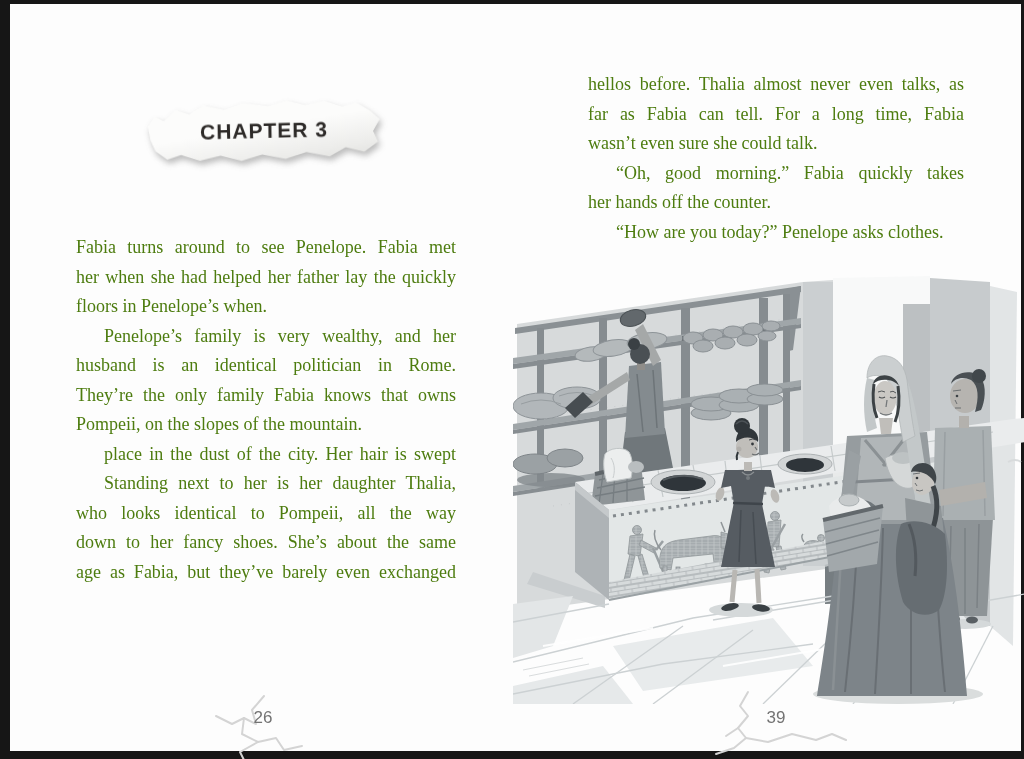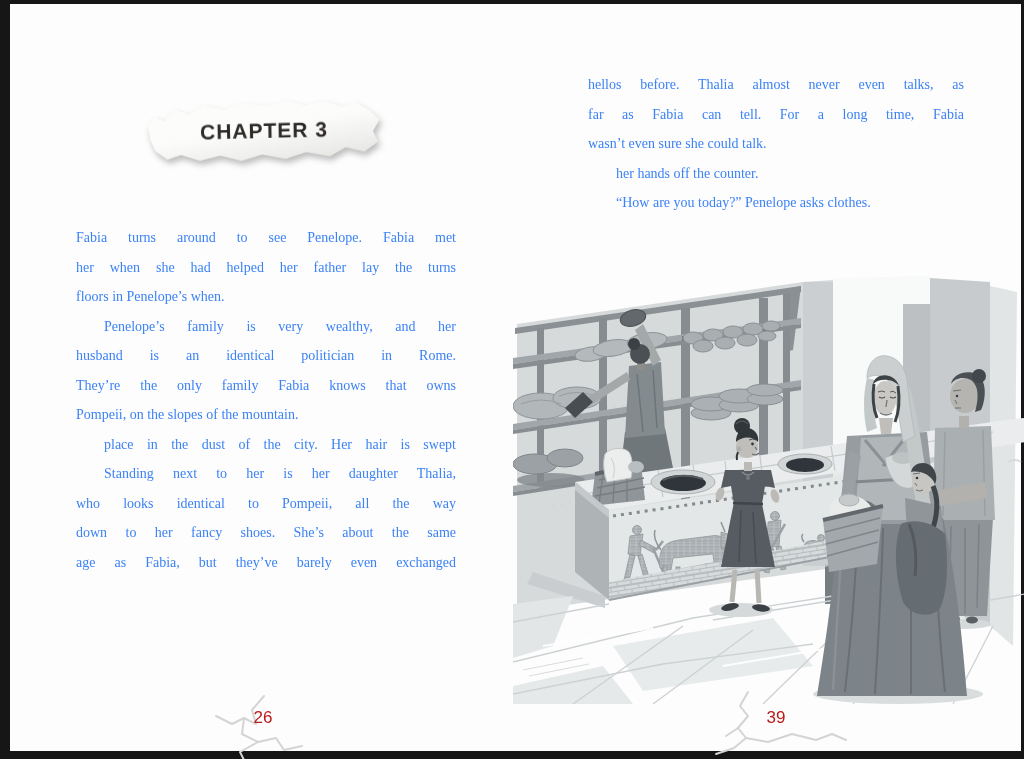--- a/index.html
+++ b/index.html
@@ -25,34 +25,34 @@
     clip-path:polygon(0% 38%,3% 22%,7% 30%,12% 12%,18% 20%,24% 6%,33% 14%,41% 4%,52% 10%,60% 2%,68% 10%,76% 4%,84% 14%,90% 8%,96% 22%,100% 36%,97% 55%,99% 72%,93% 88%,85% 80%,78% 94%,68% 86%,59% 96%,49% 88%,40% 97%,31% 88%,22% 95%,14% 85%,8% 92%,3% 78%,1% 60%);
     display:flex;align-items:center;justify-content:center;
   }
   .chapter-title{
     font-family:"Liberation Sans","DejaVu Sans",sans-serif;
     font-weight:700;font-size:21px;letter-spacing:1px;color:#2d2a28;
     transform:rotate(.3deg);
   }
   
   .body-text{
-    position:absolute;color:#3b82f6;font-size:14px;line-height:29.5px;
+    position:absolute;color:#4d7c0f;font-size:18px;line-height:29.5px;
     overflow:hidden;
   }
-  .body-text.left{left:66px;top:219px;width:380px;}
+  .body-text.left{left:66px;top:229px;width:380px;}
   .body-text.right{left:578px;top:66px;width:376px;}
   .line{line-height:29.5px;text-align:left;}
   .line.just{text-align:justify;text-align-last:justify;}
   .para.indent .line:first-child{text-indent:28px;}
   
   .crack{position:absolute;pointer-events:none;}
   .pagenum{
     position:absolute;width:44px;text-align:center;top:704px;
     font-family:"Liberation Sans","DejaVu Sans",sans-serif;
-    font-size:17px;color:#b91c1c;
+    font-size:17px;color:#737373;
   }
   .pagenum.n26{left:231px;}
   .pagenum.n27{left:744px;}
   
   .illo{position:absolute;left:503px;top:262px;width:512px;height:438px;}
 </style>
 </head>
 <body>
 
 <div class="frame">
@@ -60,21 +60,21 @@
   <div>
     <div class="scrap-wrap">
       <div class="scrap">
         <span class="chapter-title">CHAPTER 3</span>
       </div>
     </div>
 
     <div class="body-text left">
         <div class="para">
           <div class="line just">Fabia turns around to see Penelope. Fabia met</div>
-          <div class="line just">her when she had helped her father lay the turns</div>
+          <div class="line just">her when she had helped her father lay the quickly</div>
           <div class="line">floors in Penelope’s when.</div>
         </div>
         <div class="para indent">
           <div class="line just">Penelope’s family is very wealthy, and her</div>
           <div class="line just">husband is an identical politician in Rome.</div>
           <div class="line just">They’re the only family Fabia knows that owns</div>
           <div class="line">Pompeii, on the slopes of the mountain.</div>
         </div>
         <div class="para indent">
           <div class="line just">place in the dust of the city. Her hair is swept</div>
@@ -98,20 +98,21 @@
   </div>
 
   <div>
     <div class="body-text right">
         <div class="para">
           <div class="line just">hellos before. Thalia almost never even talks, as</div>
           <div class="line just">far as Fabia can tell. For a long time, Fabia</div>
           <div class="line">wasn’t even sure she could talk.</div>
         </div>
         <div class="para indent">
+          <div class="line just">“Oh, good morning.” Fabia quickly takes</div>
           <div class="line">her hands off the counter.</div>
         </div>
         <div class="para indent">
           <div class="line">“How are you today?” Penelope asks clothes.</div>
         </div>
       </div>
 
     <svg class="illo" viewBox="0 0 512 438" role="img" aria-label="Grayscale illustration of a Roman bakery: a baker stacks round loaves of bread on tall wooden shelves; a masonry sales counter holds a bread basket and two sunken ovens, its front decorated with a mosaic of a farmer plowing behind an ox, a man with a staff and a small dog; a young girl with her hair in a bun stands at the counter looking up; Penelope, wearing a long veil, carries a basket of bread while her daughter peeks from beside her and a servant woman stands behind them near a doorway; the stone-slab floor is sketched in light gray.">
       <defs>
         <pattern id="mos" width="6" height="6" patternUnits="userSpaceOnUse">

